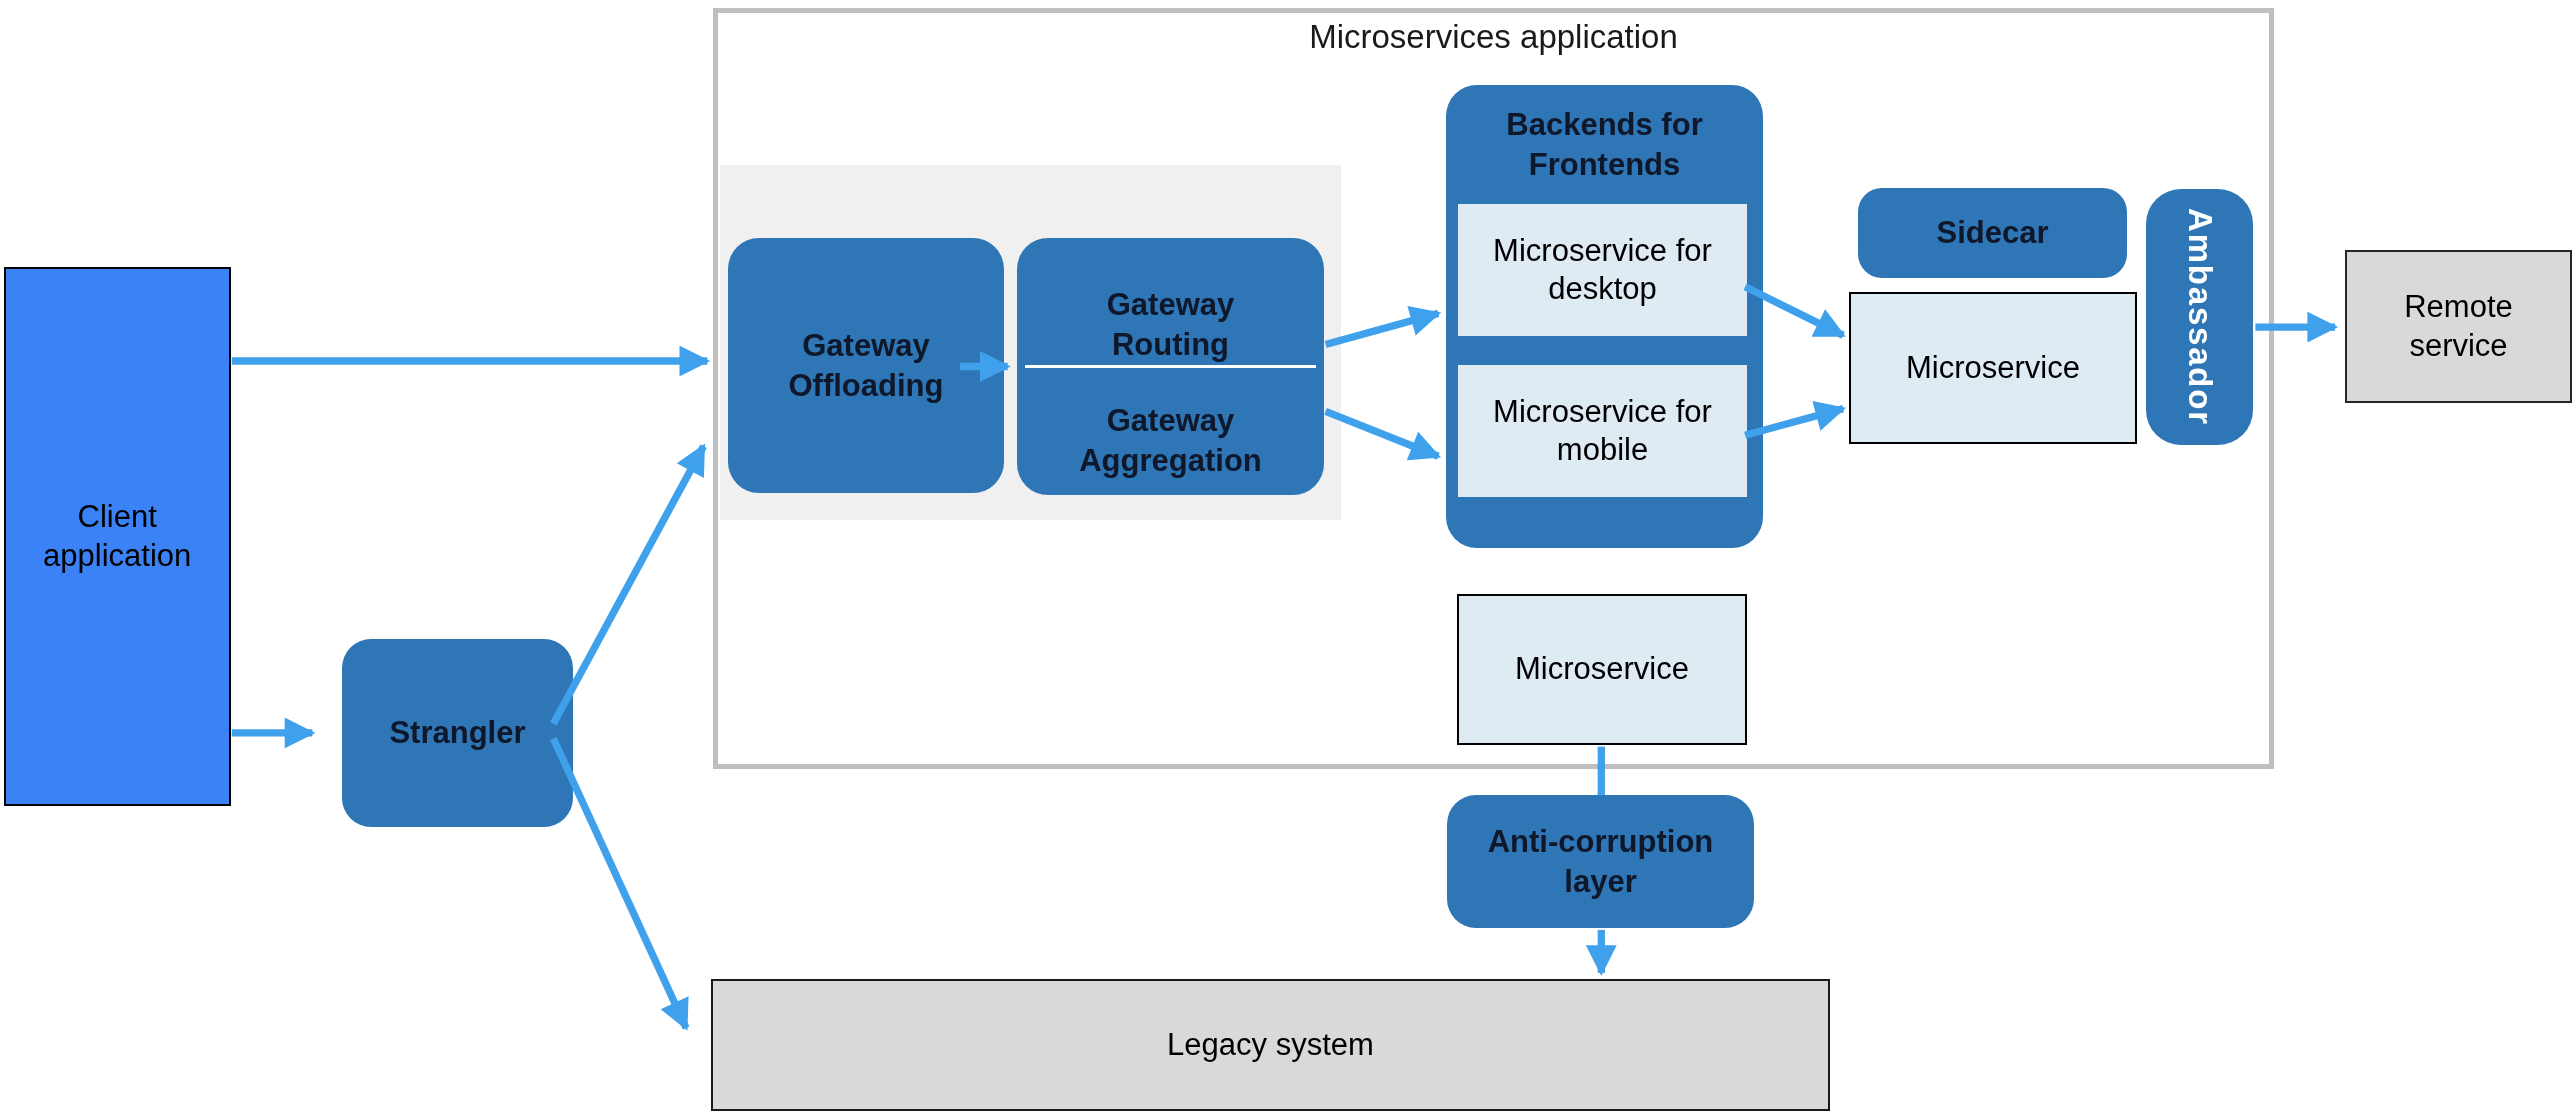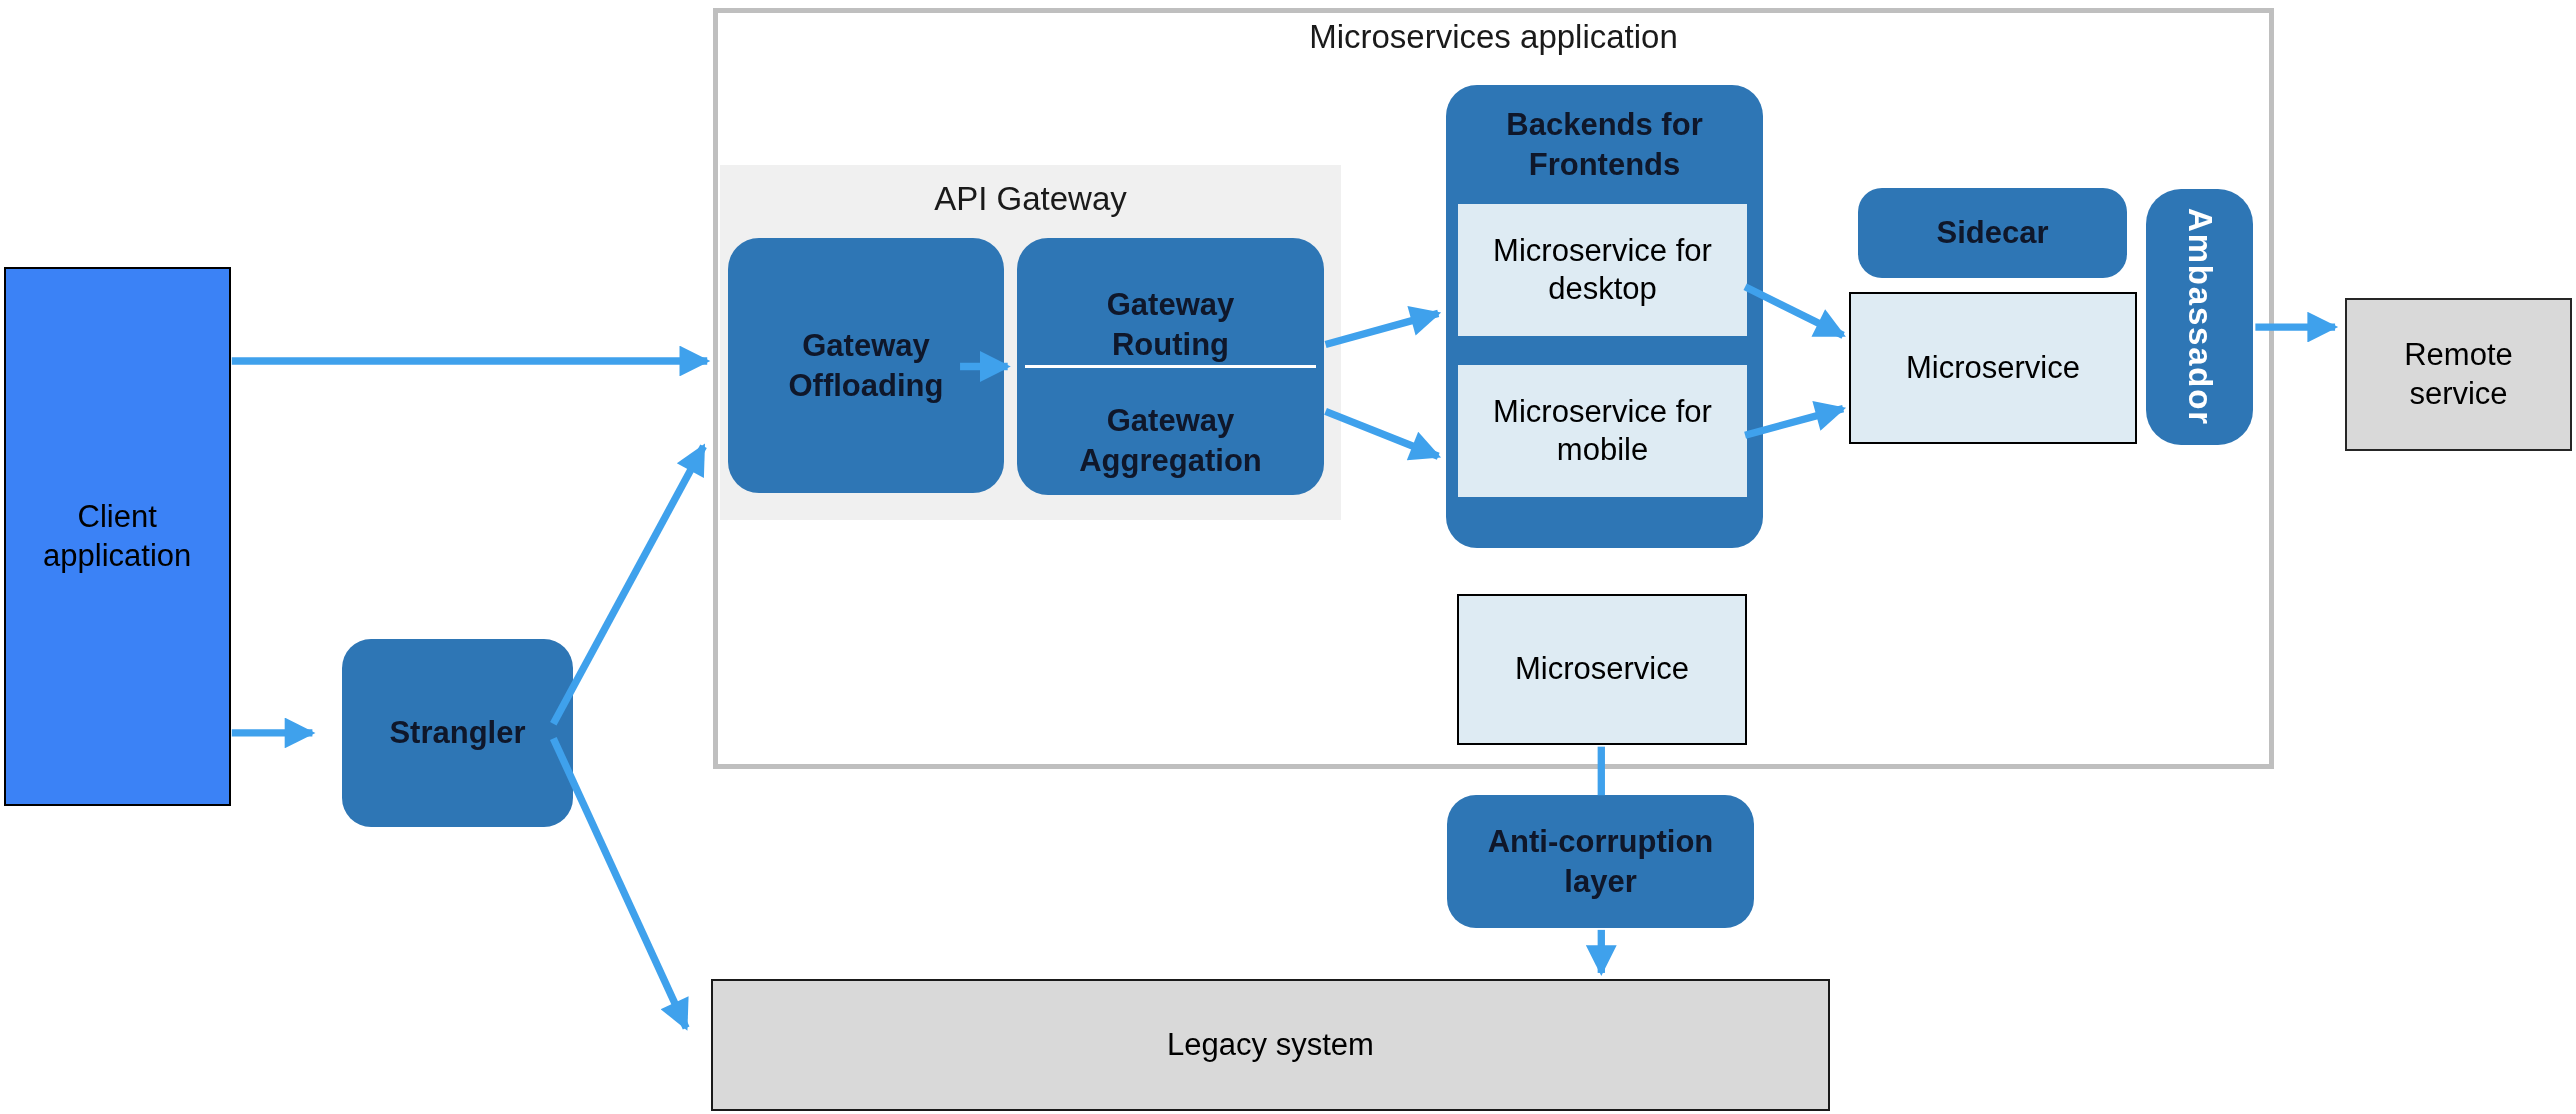--- a/index.html
+++ b/index.html
@@ -28,21 +28,21 @@
   .bff{left:1446px;top:85px;width:317px;height:463px;border-radius:31px;
      flex-direction:column;justify-content:flex-start;}
   .bff-title{height:119px;display:flex;align-items:center;justify-content:center;}
   .bff-inner{position:absolute;left:1458px;width:289px;height:132px;}
   .bff-desktop{top:204px;}
   .bff-mobile{top:365px;}
   .sidecar{left:1858px;top:188px;width:269px;height:90px;border-radius:24px;}
   .ms-right{left:1849px;top:292px;width:288px;height:152px;border:2.7px solid #000;}
   .ambassador{left:2146px;top:189px;width:107px;height:256px;border-radius:35px;}
   .ambassador .vtext{writing-mode:vertical-rl;font-size:33px;font-weight:bold;letter-spacing:1.8px;}
-  .remote{left:2345px;top:250px;width:227px;height:153px;border:2.7px solid #262626;margin-top:48px;}
+  .remote{left:2345px;top:250px;width:227px;height:153px;border:2.7px solid #262626;}
   .ms-bottom{left:1457px;top:594px;width:290px;height:151px;border:2.7px solid #000;}
   .acl{left:1447px;top:795px;width:307px;height:133px;border-radius:29px;}
   .legacy{left:695px;top:979px;width:1119px;height:132px;border:2.7px solid #1a1a1a;margin-left:16px;}
   
   .w-client{max-width:213px;}
   .w-remote{max-width:156px;}
   .w-gw{max-width:188px;}
   .w-route{max-width:211px;}
   .w-bff{max-width:240px;}
   .w-msfor{max-width:267px;}
@@ -53,21 +53,20 @@
 </style>
 </head>
 <body>
 
 <div class="stage">
 
   <div class="ms-container"></div>
   <div class="title" style="left:713px;top:18.3px;width:1561px;">Microservices application</div>
 
   <div class="api-panel"></div>
-  <div class="title" style="left:720px;top:180px;width:621px;">API Gateway</div>
 
   <div class="node client">
     <div class="lbl w-client">Client application</div>
   </div>
 
   <div class="node blue strangler">
     <div class="lbl-white">Strangler</div>
   </div>
 
   <div class="node blue offloading">

